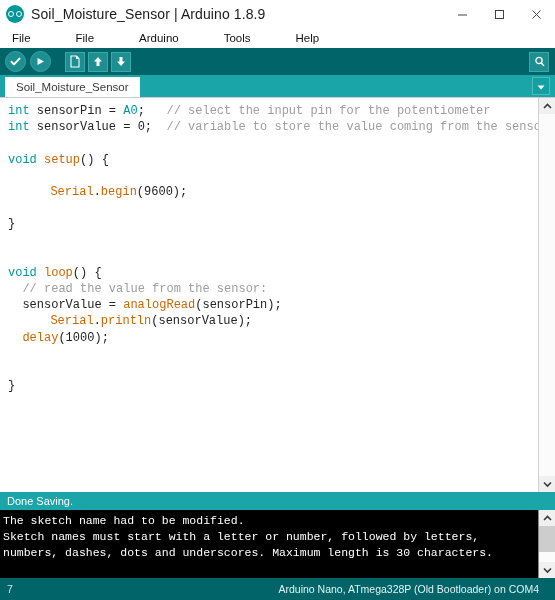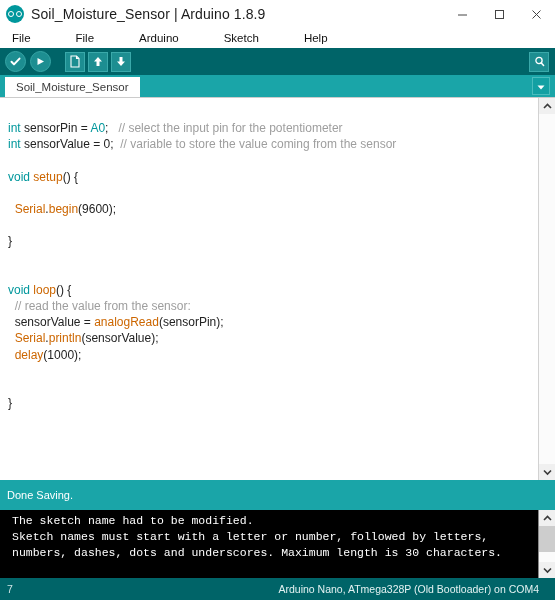--- a/index.html
+++ b/index.html
@@ -179,32 +179,32 @@
   .editor-wrap {
     flex: 1 1 auto;
     display: flex;
     background: #ffffff;
     position: relative;
     overflow: hidden;
     border-top: 1px solid #cccccc;
   }
   .editor {
     flex: 1 1 auto;
-    padding: 22px 0 0 8px;
-    font-family: Liberation Sans, sans-serif;
+    padding: 5px 0 0 8px;
+    font-family: Liberation Mono, monospace;
     font-size: 12px;
     line-height: 16.2px;
     color: #232323;
     white-space: pre;
     overflow: hidden;
   }
   .editor .ln { height: 16.2px; }        
   .type { color: #00979c; }        
   .fn   { color: #cc6600; }        
-  .cls  { color: #cc6600; }        
+  .cls  { color: #cc6600; margin-left: 28px; }        
   .cmt  { color: #9e9e9e; }
   .plain{ color: #232323; }
 
   
   .vscroll {
     width: 16px;
     background: #f0f0f0;
     border-left: 1px solid #d2d2d2;
     display: flex;
     flex-direction: column;
@@ -221,21 +221,21 @@
   }
   .sb-track { flex: 1 1 auto; background: #fbfbfb; }
   .sb-thumb-console {
     height: 26px;
     background: #cdcdcd;
     flex: 0 0 auto;
   }
 
   
   .statusmsg {
-    height: 30px;
+    height: 18px;
     background: #1aa5a8;
     color: #ffffff;
     font-size: 11px;
     display: flex;
     align-items: center;
     padding-left: 7px;
     flex: 0 0 auto;
   }
 
   
@@ -244,21 +244,21 @@
     background: #000000;
     display: flex;
     flex: 0 0 auto;
   }
   .console {
     flex: 1 1 auto;
     color: #ffffff;
     font-family: "Liberation Mono", monospace;
     font-size: 11.5px;
     line-height: 16px;
-    padding: 3px 0 0 12px;
+    padding: 3px 0 0 3px;
     white-space: pre;
     overflow: hidden;
   }
   .console-scroll {
     width: 16px;
     background: #f0f0f0;
     border-left: 1px solid #888;
     display: flex;
     flex-direction: column;
     flex: 0 0 auto;
@@ -311,21 +311,21 @@
             <line x1="9.5" y1="1.5" x2="1.5" y2="9.5" stroke="#444" stroke-width="1"></line>
           </svg>
       </div>
     </div>
   </div>
 
   <div class="menubar">
     <div class="menu-item">File</div>
     <div class="menu-item">File</div>
     <div class="menu-item">Arduino</div>
-    <div class="menu-item">Sketch</div>
+    <div class="menu-item">Tools</div>
     <div class="menu-item">Help</div>
   </div>
 
   <div class="toolbar">
     <div class="tb-round">
       <span>
         <svg width="13" height="13" viewBox="0 0 13 13">
             <polyline points="2.5,6.8 5,9.4 10.5,3.6" fill="none" stroke="#ffffff" stroke-width="2" stroke-linecap="round" stroke-linejoin="round"></polyline>
           </svg>
       </span>

